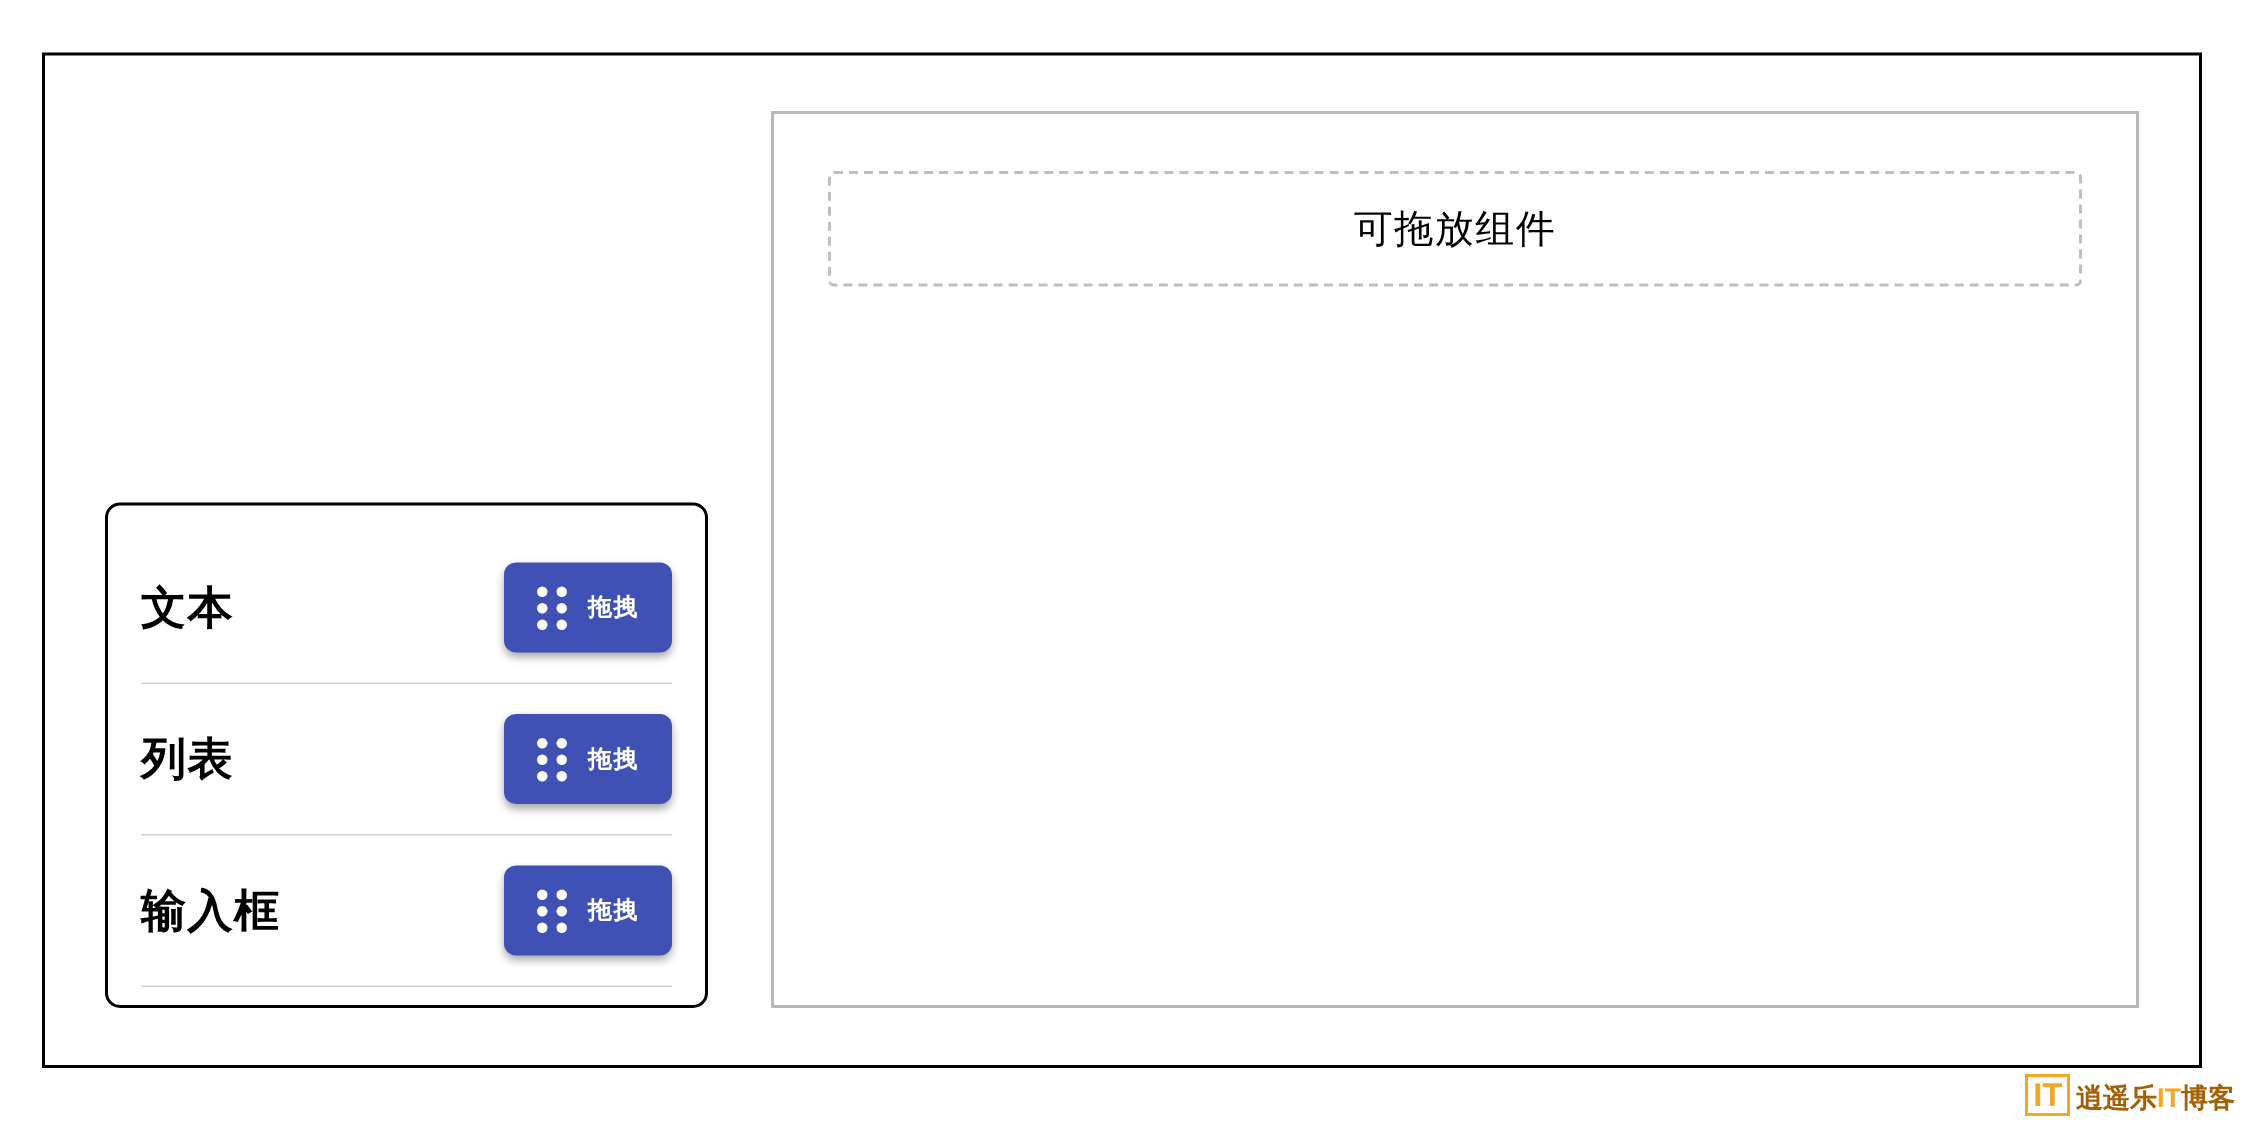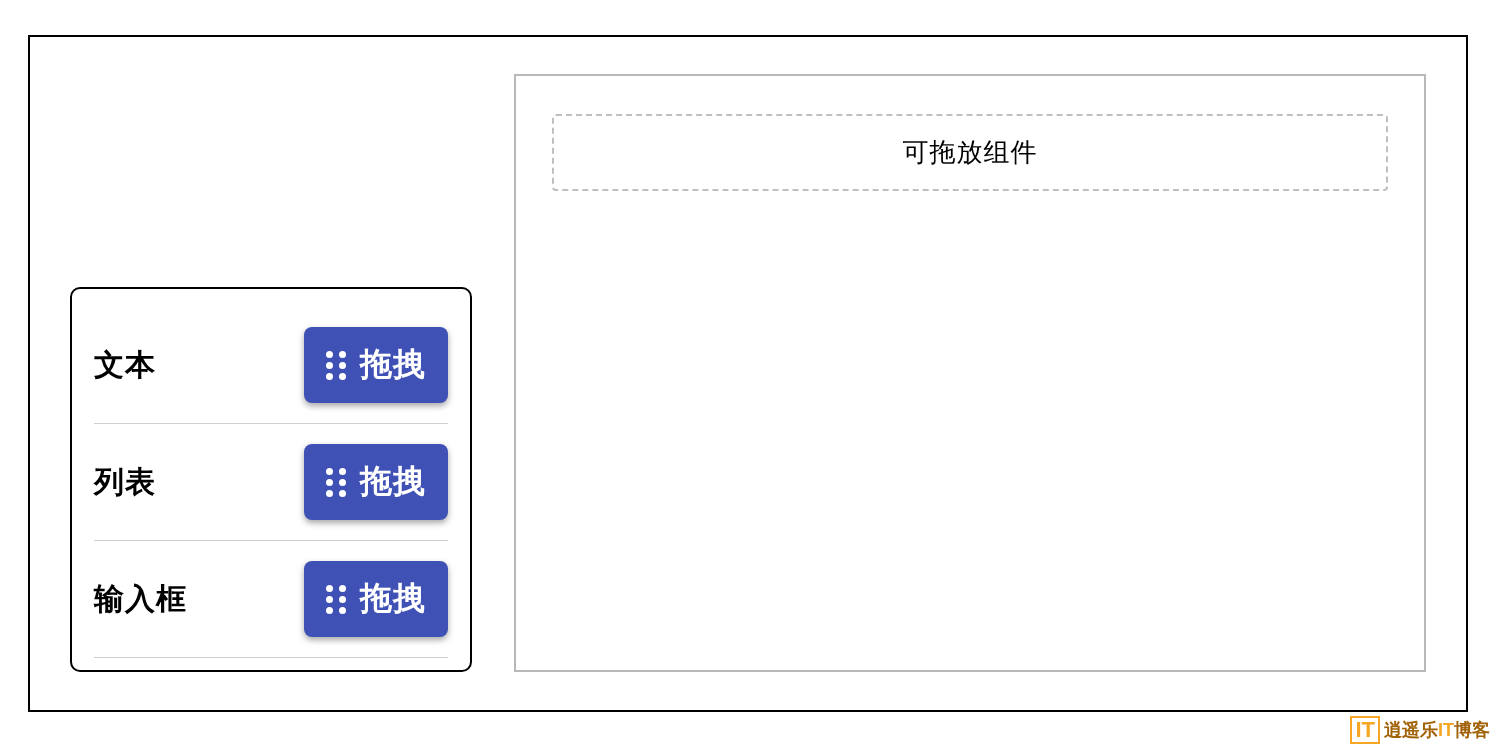--- a/index.html
+++ b/index.html
@@ -50,21 +50,21 @@
     .drag-button {
       background: #3f51b5;
       color: #ffffff;
       border: none;
       border-radius: 8px;
       padding: 16px 22px;
       display: flex;
       align-items: center;
       gap: 14px;
       cursor: pointer;
-      font-size: 32px;
+      font-size: 16px;
       font-weight: 700;
       box-shadow: 0 3px 6px rgba(0,0,0,0.35);
       letter-spacing: 1px;
     }
     .drag-handle-icon {
       display: grid;
       grid-template-columns: repeat(2, 1fr);
       grid-template-rows: repeat(3, 1fr);
       gap: 4px 6px;
       width: 20px;
@@ -91,21 +91,21 @@
       font-size: 26px;
       color: #000000;
       font-weight: 400;
       letter-spacing: 1px;
     }
     .watermark {
       position: absolute;
       bottom: 10px;
       right: 6px;
       display: flex;
-      align-items: center;
+      align-items: flex-end;
       gap: 4px;
       font-size: 18px;
       font-weight: 700;
       color: #000;
     }
     .watermark .wm-icon {
       color: #f5a623;
       font-size: 22px;
       font-weight: 900;
       border: 2px solid #f5a623;

